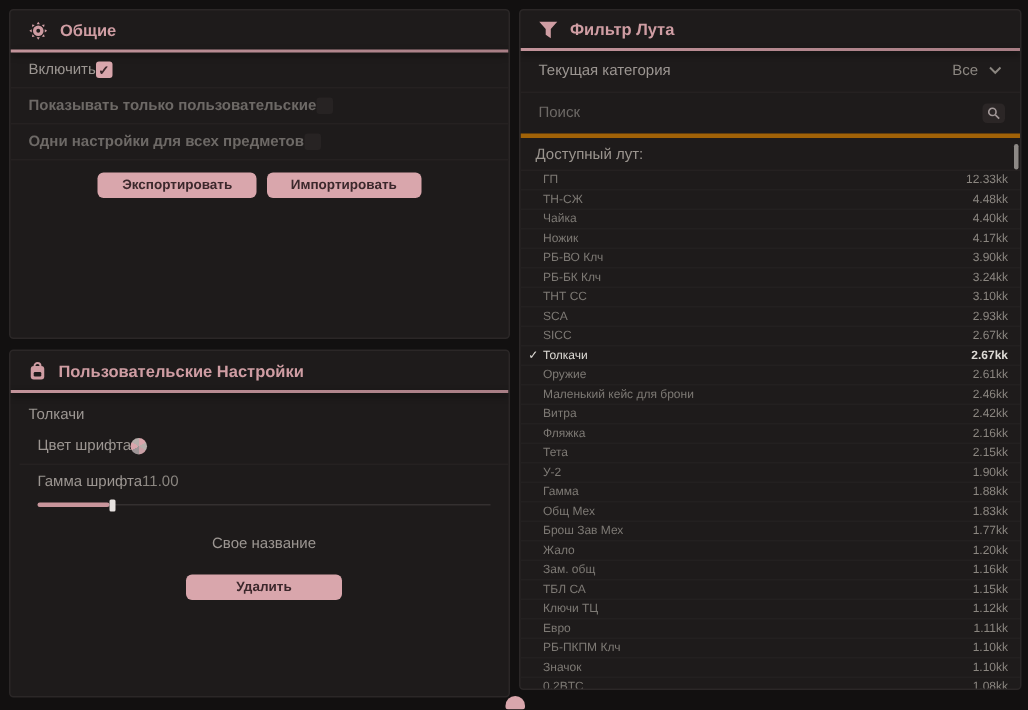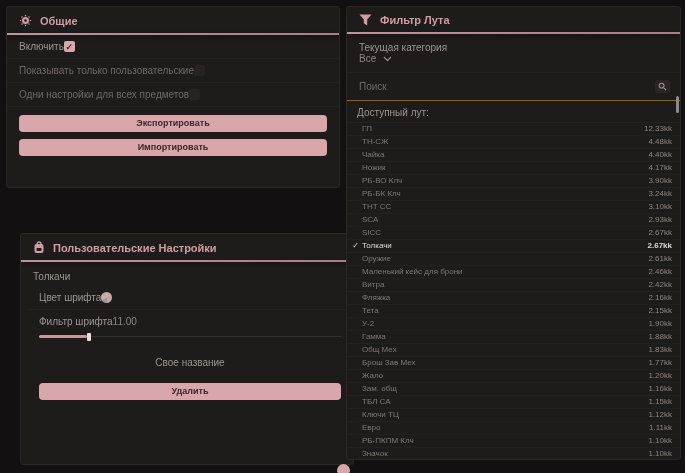--- a/index.html
+++ b/index.html
@@ -6,49 +6,49 @@
   body{
     width:685px;height:473px;position:relative;overflow:hidden;
     background:#121010;
     font-family:"Liberation Sans", sans-serif;
     -webkit-font-smoothing:antialiased;
   }
   .panel{
     position:absolute;background:#1e1b1b;border:1px solid #2b2727;
     border-radius:3px;box-sizing:border-box;overflow:hidden;
   }
-  .panel-general{left:6px;top:6px;width:334px;height:182px;}
-  .panel-custom{left:20px;top:233px;width:334px;height:232px;}
+  .panel-general{left:6px;top:6px;width:334px;height:220px;}
+  .panel-custom{left:6px;top:233px;width:334px;height:232px;}
   .panel-filter{left:346px;top:6px;width:335px;height:454px;}
 
   .panel-header{
     display:flex;align-items:center;gap:8px;
     padding:7px 12px 6px;color:#cf9da3;font-weight:bold;font-size:11px;
   }
   .hicon{display:flex;align-items:center;}
   .hr{height:2px;background:linear-gradient(to right,#c2939a,#a87e85);box-shadow:0 2px 4px rgba(0,0,0,.55);}
 
   .setting-row{
     display:flex;justify-content:flex-start;align-items:center;
     padding:6px 12px;border-bottom:1px solid #252121;
     font-size:10px;color:#9c9692;
   }
-  .setting-row.dim{color:#6d6966;}
+  .setting-row.dim{color:#6d6966;font-weight:bold;}
   .setting-row .rval{color:#8b8680;}
 
   .cb{
     width:11px;height:11px;border-radius:2px;background:#272323;
     display:flex;align-items:center;justify-content:center;
     font-size:9px;color:transparent;flex:0 0 auto;
   }
   .cb.checked{background:#d9a6ac;color:#3c282c;font-weight:bold;}
 
   .dd{display:flex;align-items:center;gap:7px;color:#8b8680;font-size:10px;cursor:default;}
 
-  .btn-row{display:flex;justify-content:center;gap:7px;padding:8px 12px;flex-direction:column;}
+  .btn-row{display:flex;justify-content:center;gap:7px;padding:8px 12px;}
   .btn{
     background:#d9a6ac;color:#3c282c;border:none;border-radius:4px;
     font-family:"Liberation Sans",sans-serif;font-size:9px;font-weight:bold;
     padding:4px 16px;line-height:1;
   }
 
   .item-name{padding:9px 12px 4px;font-size:10px;color:#9c9692;}
   .sub{padding-left:6px;}
 
   .wheel{
@@ -59,24 +59,24 @@
   .slider .track{position:absolute;left:0;right:0;top:4px;height:1px;background:#343030;}
   .slider .fill{position:absolute;left:0;top:3px;width:16%;height:3px;background:#c9969c;border-radius:2px;}
   .slider .handle{position:absolute;left:16%;top:1px;width:4px;height:8px;background:#e7e2e0;border-radius:1px;}
 
   .name-row{border-bottom:none;padding-top:12px;flex-direction:column;}
   .text-input{
     flex:1;margin-left:14px;height:15px;background:#242020;
     border-bottom:1px solid #2e2a2a;border-radius:2px;
   }
 
-  .cat-row{display:flex;justify-content:space-between;align-items:flex-start;
-    padding:8px 12px;border-bottom:1px solid #252121;font-size:10px;color:#9c9692;flex-direction:column;}
+  .cat-row{display:flex;justify-content:space-between;align-items:center;
+    padding:8px 12px;border-bottom:1px solid #252121;font-size:10px;color:#9c9692;}
   .search-row{display:flex;justify-content:space-between;align-items:center;
-    padding:4px 10px 4px 0;border-bottom:1px solid #a16207;}
+    padding:4px 10px 4px 0;border-bottom:3px solid #a16207;}
   .search-input{
     flex:1;background:transparent;border:none;outline:none;
     font-family:"Liberation Sans",sans-serif;font-size:10px;color:#9c9692;
     padding:4px 12px;
   }
   .search-input::placeholder{color:#6d6966;}
   .search-btn{
     width:15px;height:13px;background:#2b2626;border-radius:3px;
     display:flex;align-items:center;justify-content:center;flex:0 0 auto;
   }
@@ -159,21 +159,21 @@
 
     <div class="item-name">Толкачи</div>
 
     <div class="sub">
       <div class="setting-row">
         <span>Цвет шрифта</span>
         <span class="wheel"></span>
       </div>
 
       <div class="setting-row" style="border-bottom:none;padding-bottom:2px;">
-        <span>Фильтр шрифта</span>
+        <span>Гамма шрифта</span>
         <span class="rval">11.00</span>
       </div>
       <div class="slider">
         <div class="track"></div>
         <div class="fill"></div>
         <div class="handle"></div>
       </div>
 
       <div class="setting-row name-row">
         <span>Свое название</span>

